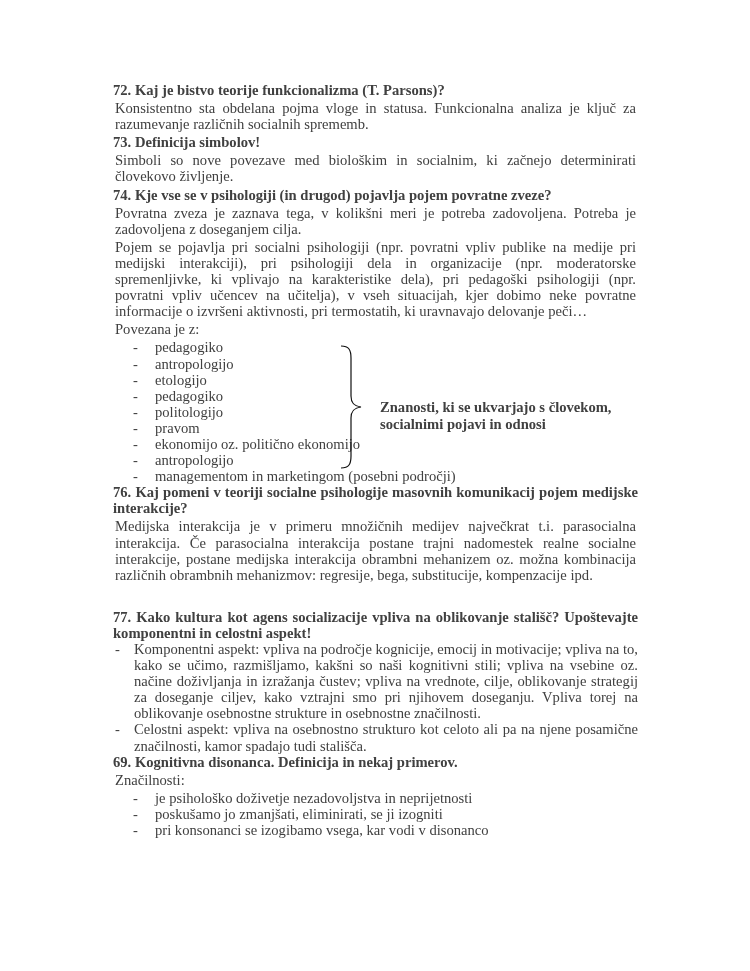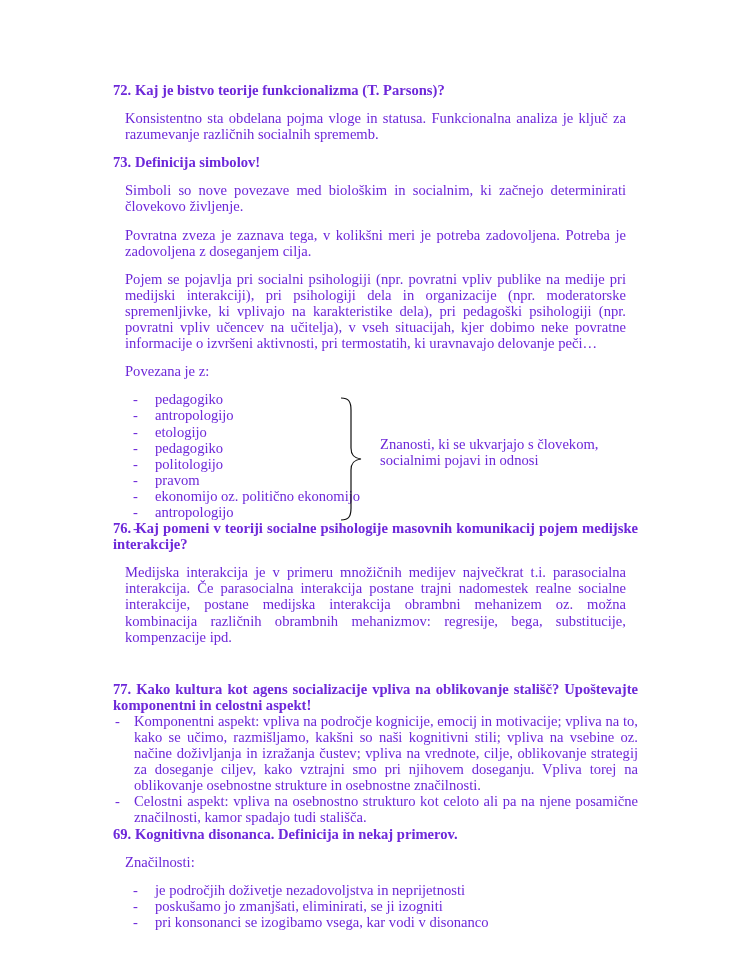--- a/index.html
+++ b/index.html
@@ -1,59 +1,60 @@
 <!DOCTYPE html>
 <html><head>
 <meta charset="utf-8">
 <style>
   html, body { margin: 0; padding: 0; background: #ffffff; }
   body { width: 750px; height: 971px; position: relative; overflow: hidden; }
   .page {
     position: absolute; left: 113px; top: 82px; width: 525px;
-    font-family: "Liberation Serif", serif; font-size: 14.6px; line-height: 16.1px; color: #6d28d9;
+    font-family: "Liberation Serif", serif; font-size: 14.6px; line-height: 16.1px; color: #404040;
   }
   .q { font-weight: bold; margin: 0; }
-  .p { margin: 12px; text-align: justify; }
+  .p { margin: 2px; text-align: justify; }
   .gap { height: 16px; }
   ul.dash { list-style: none; margin: 0; padding: 0; }
   ul.dash li { position: relative; margin: 0; }
   ul.dash.indent li { padding-left: 42px; }
   ul.dash.indent li .d { position: absolute; left: 20px; top: 0; }
   ul.dash.flush li { padding-left: 21px; text-align: justify; }
   ul.dash.flush li .d { position: absolute; left: 2px; top: 0; }
   .brace-block { position: relative; }
   .brace { position: absolute; left: 226px; top: 5px; width: 30px; height: 126px; }
-  .brace-note { position: absolute; left: 267px; top: 45px; width: 250px; line-height: 16.1px; }
+  .brace-note { position: absolute; left: 267px; top: 60px; width: 250px; line-height: 16.1px; font-weight: bold; }
 </style>
 </head>
 <body>
 
 <div class="page">
 
   <p class="q">72. Kaj je bistvo teorije funkcionalizma (T. Parsons)?</p>
   <p class="p">Konsistentno sta obdelana pojma vloge in statusa. Funkcionalna analiza je ključ za razumevanje različnih socialnih sprememb.</p>
 
   <p class="q">73. Definicija simbolov!</p>
   <p class="p">Simboli so nove povezave med biološkim in socialnim, ki začnejo determinirati človekovo življenje.</p>
 
+  <p class="q">74. Kje vse se v psihologiji (in drugod) pojavlja pojem povratne zveze?</p>
   <p class="p">Povratna zveza je zaznava tega, v kolikšni meri je potreba zadovoljena. Potreba je zadovoljena z doseganjem cilja.</p>
   <p class="p">Pojem se pojavlja pri socialni psihologiji (npr. povratni vpliv publike na medije pri medijski interakciji), pri psihologiji dela in organizacije (npr. moderatorske spremenljivke, ki vplivajo na karakteristike dela), pri pedagoški psihologiji (npr. povratni vpliv učencev na učitelja), v vseh situacijah, kjer dobimo neke povratne informacije o izvršeni aktivnosti, pri termostatih, ki uravnavajo delovanje peči…</p>
 
   <p class="p">Povezana je z:</p>
   <div class="brace-block">
     <ul class="dash indent">
       <li><span class="d">-</span><span>pedagogiko</span></li>
       <li><span class="d">-</span><span>antropologijo</span></li>
       <li><span class="d">-</span><span>etologijo</span></li>
       <li><span class="d">-</span><span>pedagogiko</span></li>
       <li><span class="d">-</span><span>politologijo</span></li>
       <li><span class="d">-</span><span>pravom</span></li>
       <li><span class="d">-</span><span>ekonomijo oz. politično ekonomijo</span></li>
       <li><span class="d">-</span><span>antropologijo</span></li>
-      <li><span class="d">-</span></li>
+      <li><span class="d">-</span><span>managementom in marketingom (posebni področji)</span></li>
     </ul>
     <svg class="brace" viewBox="0 0 30 126" preserveAspectRatio="none">
       <path d="M2 2 C 10 2, 12 6, 12 14 L 12 52 C 12 58, 14 62, 22 63 C 14 64, 12 68, 12 74 L 12 112 C 12 120, 10 124, 2 124" fill="none" stroke="#111" stroke-width="1.2"></path>
     </svg>
     <div class="brace-note">
       <div>Znanosti, ki se ukvarjajo s človekom,</div>
       <div>socialnimi pojavi in odnosi</div>
     </div>
   </div>
 
@@ -65,17 +66,17 @@
 
   <p class="q" style="text-align:justify">77. Kako kultura kot agens socializacije vpliva na oblikovanje stališč? Upoštevajte komponentni in celostni aspekt!</p>
   <ul class="dash flush">
     <li><span class="d">-</span><span>Komponentni aspekt: vpliva na področje kognicije, emocij in motivacije; vpliva na to, kako se učimo, razmišljamo, kakšni so naši kognitivni stili; vpliva na vsebine oz. načine doživljanja in izražanja čustev; vpliva na vrednote, cilje, oblikovanje strategij za doseganje ciljev, kako vztrajni smo pri njihovem doseganju. Vpliva torej na oblikovanje osebnostne strukture in osebnostne značilnosti.</span></li>
     <li><span class="d">-</span><span>Celostni aspekt: vpliva na osebnostno strukturo kot celoto ali pa na njene posamične značilnosti, kamor spadajo tudi stališča.</span></li>
   </ul>
 
   <p class="q">69. Kognitivna disonanca. Definicija in nekaj primerov.</p>
   <p class="p">Značilnosti:</p>
   <ul class="dash indent">
-    <li><span class="d">-</span><span>je področjih doživetje nezadovoljstva in neprijetnosti</span></li>
+    <li><span class="d">-</span><span>je psihološko doživetje nezadovoljstva in neprijetnosti</span></li>
     <li><span class="d">-</span><span>poskušamo jo zmanjšati, eliminirati, se ji izogniti</span></li>
     <li><span class="d">-</span><span>pri konsonanci se izogibamo vsega, kar vodi v disonanco</span></li>
   </ul>
 </div>
 
 </body></html>

